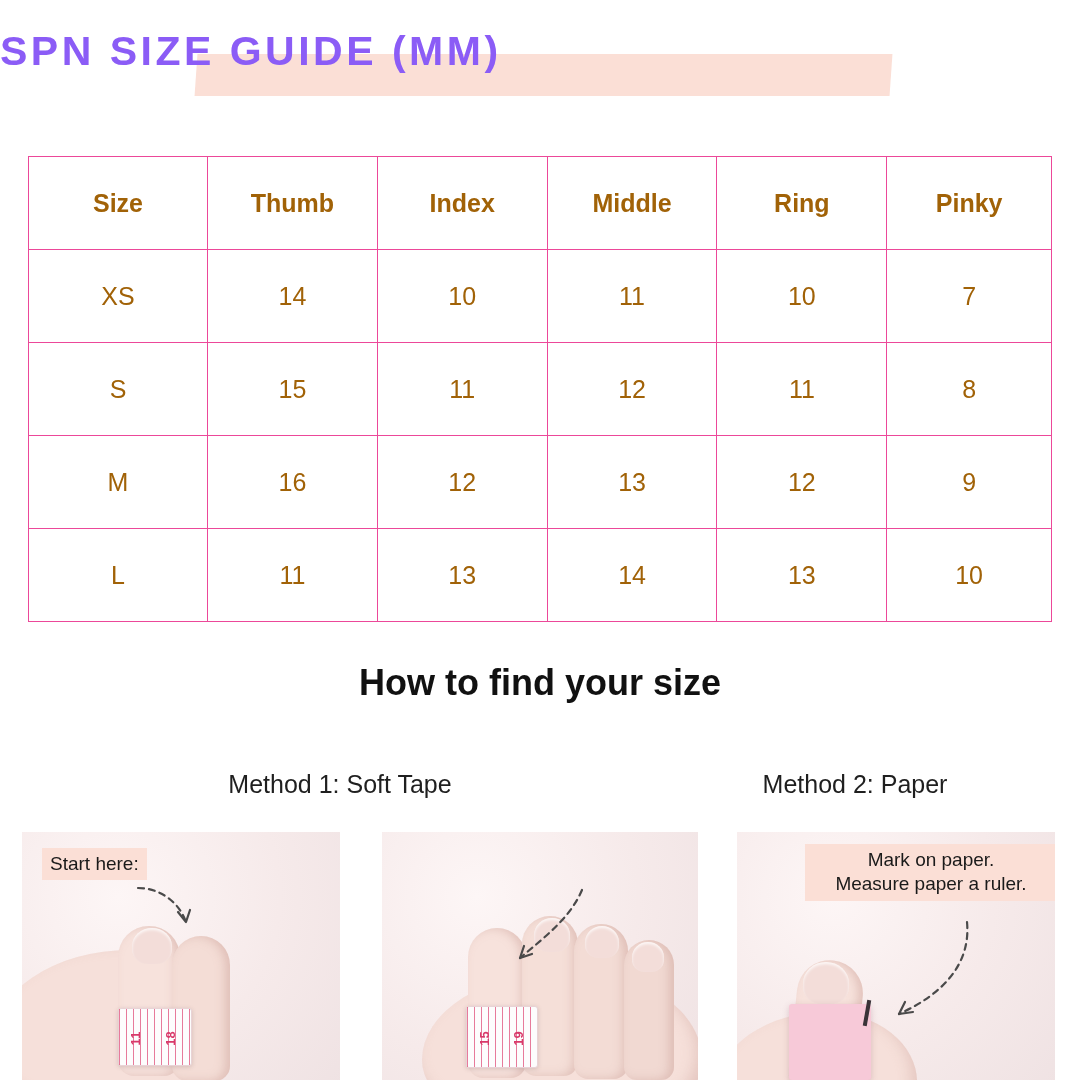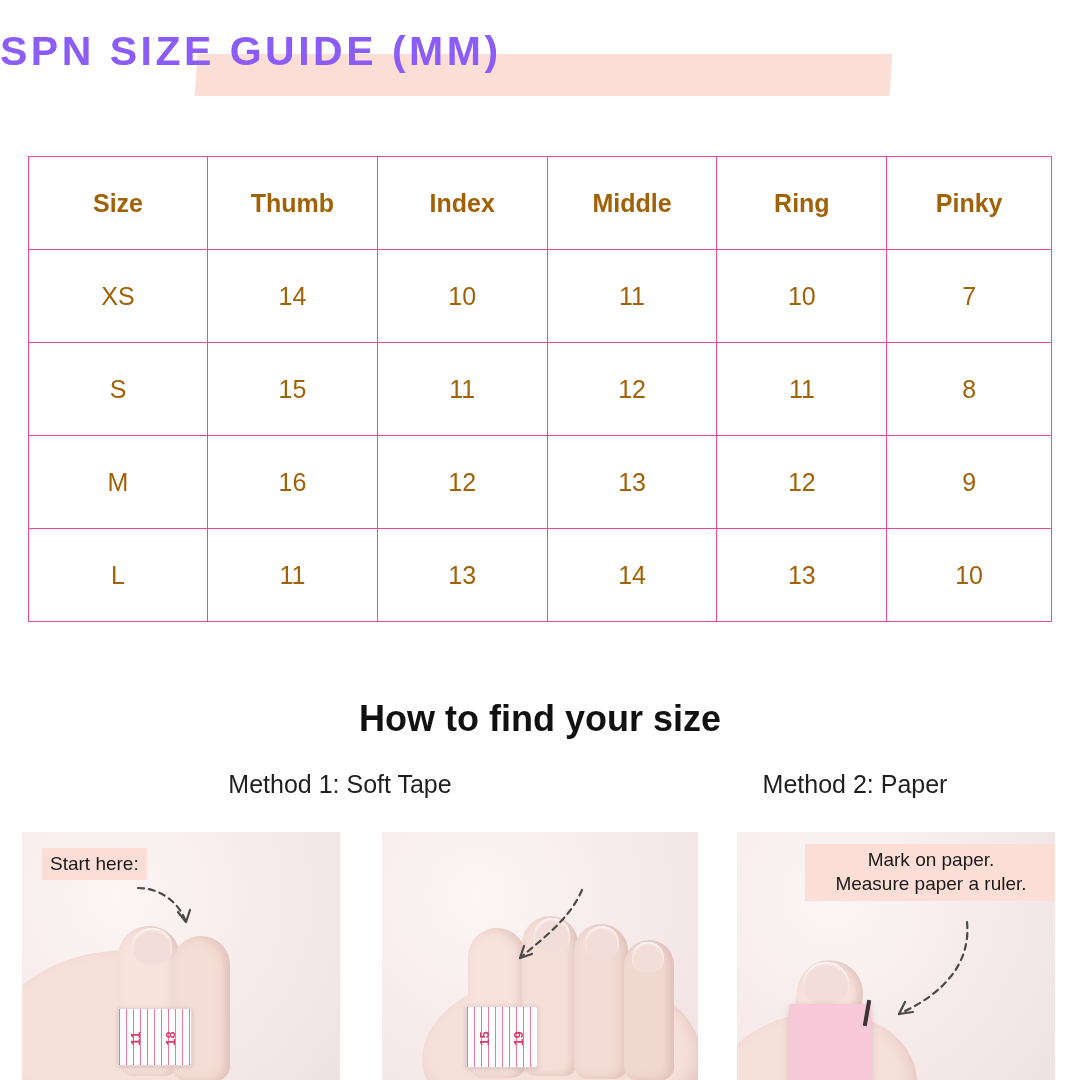--- a/index.html
+++ b/index.html
@@ -77,21 +77,21 @@
   table.size-table col.c1 { width: 16.6%; }
   table.size-table col.c2 { width: 16.6%; }
   table.size-table col.c3 { width: 16.6%; }
   table.size-table col.c4 { width: 16.6%; }
   table.size-table col.c5 { width: 16.1%; }
 
   
   .how-to {
     position: absolute;
     left: 0; right: 0;
-    top: 684px;
+    top: 648px;
     text-align: center;
     font-size: 36px;
     font-weight: 700;
     color: #111111;
   }
 
   
   .methods {
     position: absolute;
     left: 0;

